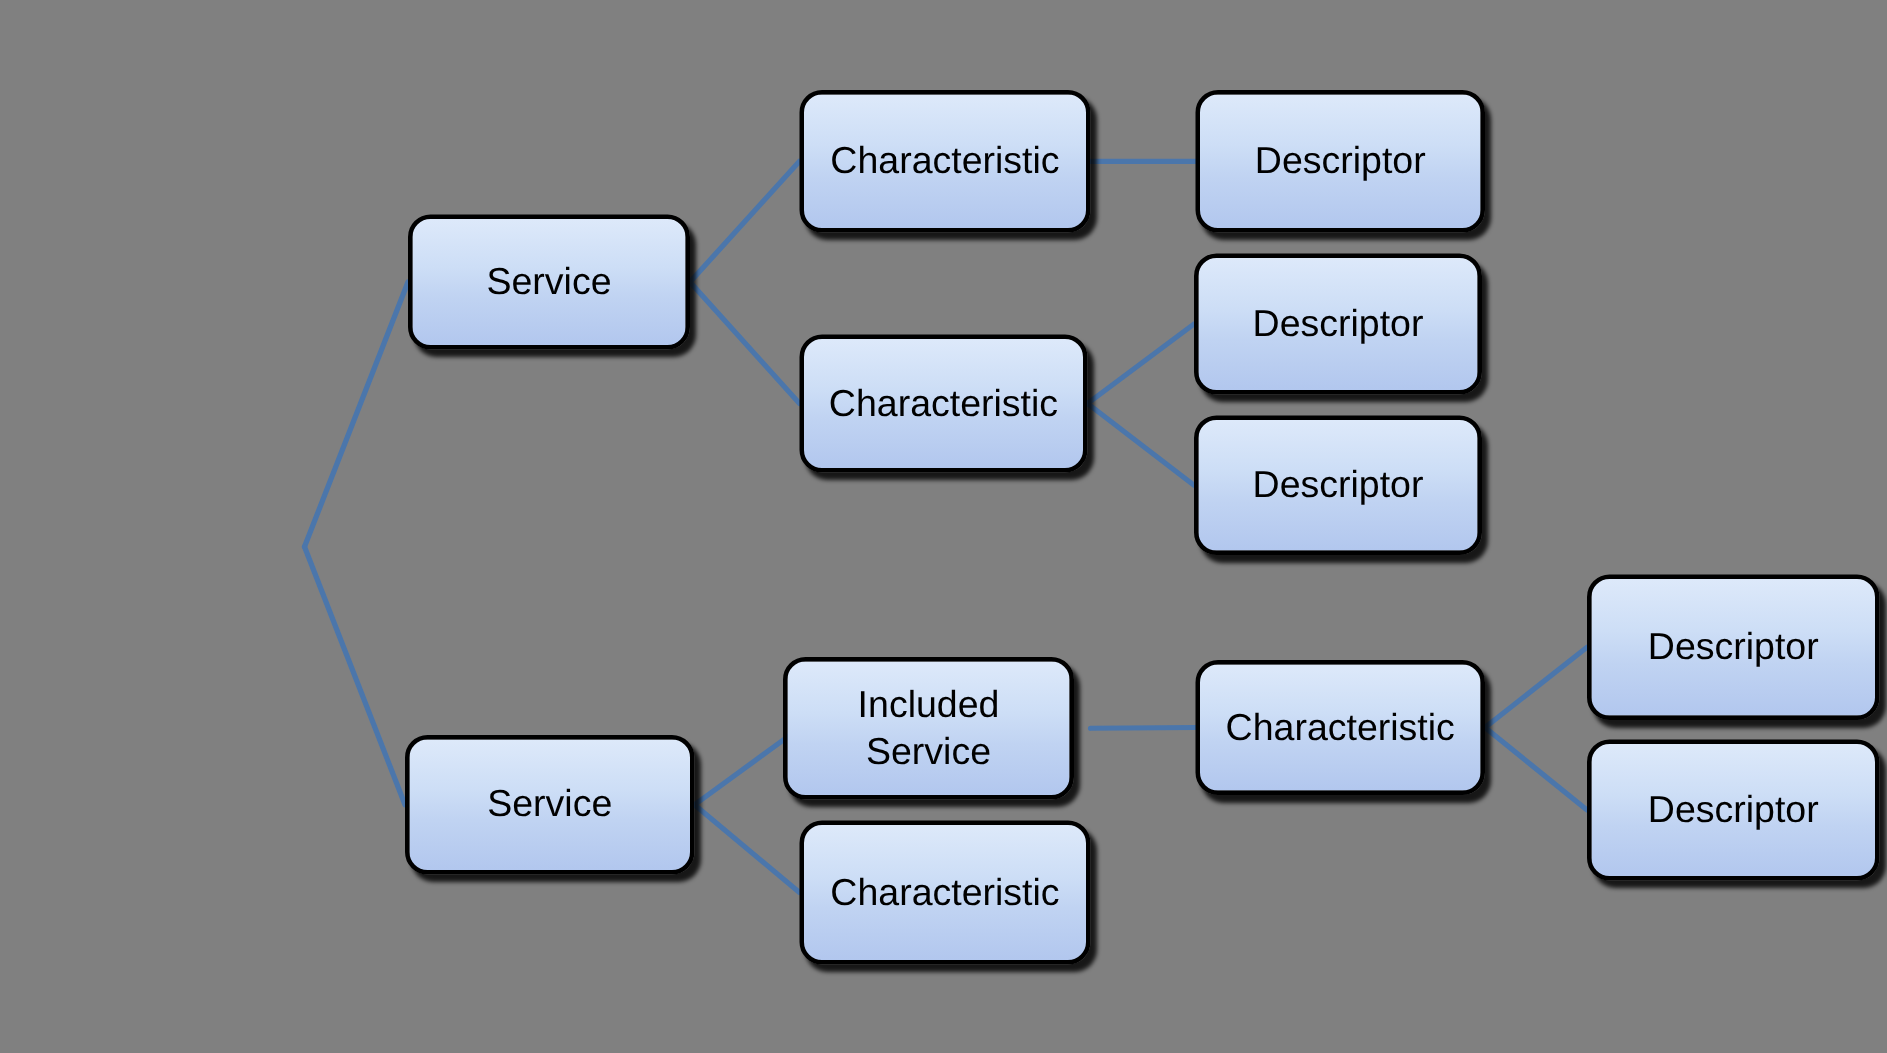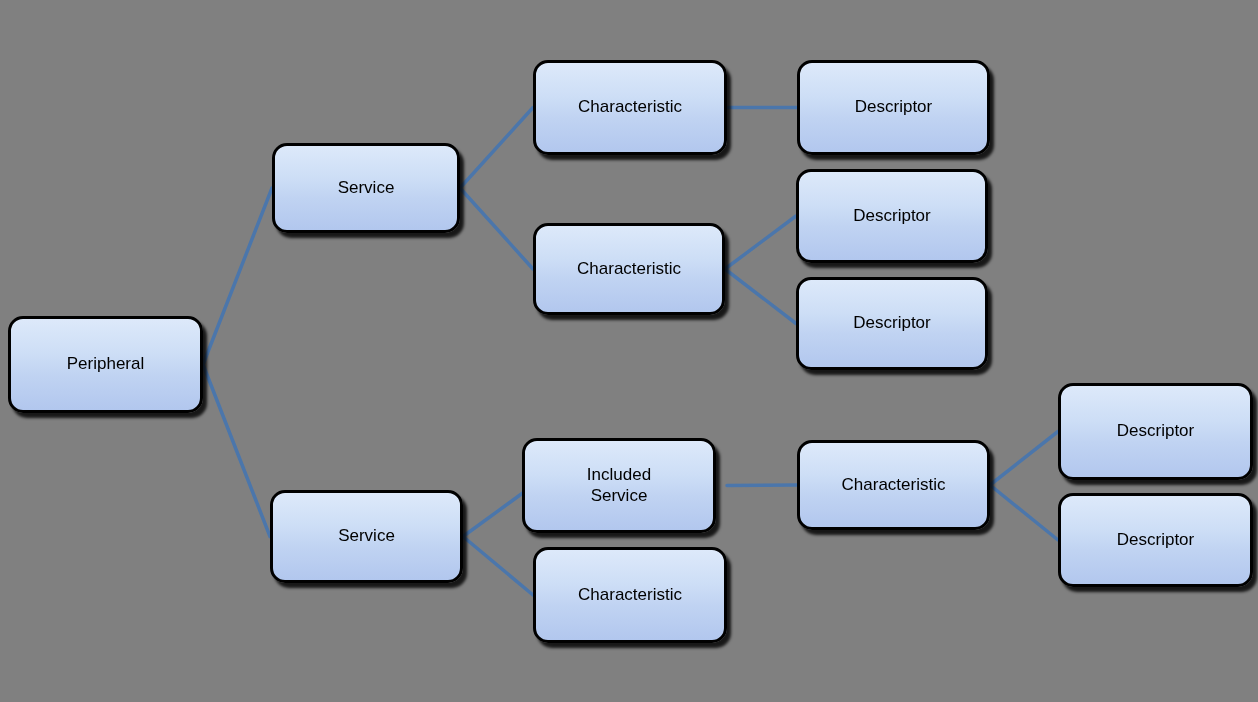--- a/index.html
+++ b/index.html
@@ -27,21 +27,21 @@
     box-sizing: border-box;
     border: 3px solid #000000;
     border-radius: 15px;
     background: linear-gradient(180deg, #dde9fa 0%, #cddef6 38%, #c0d3f2 62%, #b2c7ee 100%);
     box-shadow: 4px 5px 3px rgba(0,0,0,0.82);
     display: flex;
     flex-direction: column;
     align-items: center;
     justify-content: center;
     color: #000000;
-    font-size: 17px;
+    font-size: 25px;
     line-height: 1.22;
     text-align: center;
   }
   .node-label-line {
     display: block;
     white-space: nowrap;
   }
 </style>
 </head>
 <body>
@@ -55,23 +55,20 @@
       <line x1="727" y1="107.5" x2="797" y2="107.5" stroke="#4b76ab" stroke-width="3.5" stroke-linecap="round"></line>
       <line x1="725" y1="269" x2="796" y2="216" stroke="#4b76ab" stroke-width="3.5" stroke-linecap="round"></line>
       <line x1="725" y1="269" x2="796" y2="323.5" stroke="#4b76ab" stroke-width="3.5" stroke-linecap="round"></line>
       <line x1="463" y1="536.5" x2="533" y2="485.5" stroke="#4b76ab" stroke-width="3.5" stroke-linecap="round"></line>
       <line x1="463" y1="536.5" x2="533" y2="595" stroke="#4b76ab" stroke-width="3.5" stroke-linecap="round"></line>
       <line x1="727" y1="485.5" x2="797" y2="485" stroke="#4b76ab" stroke-width="3.5" stroke-linecap="round"></line>
       <line x1="990" y1="485" x2="1058" y2="431.5" stroke="#4b76ab" stroke-width="3.5" stroke-linecap="round"></line>
       <line x1="990" y1="485" x2="1058" y2="540" stroke="#4b76ab" stroke-width="3.5" stroke-linecap="round"></line>
     </svg>
 
-<div class="node" style="left: 8px; top: 316px; width: 195px; height: 97px;">
-      <span class="node-label-line">Peripheral</span>
-    </div>
     <div class="node" style="left: 272px; top: 143px; width: 188px; height: 90px;">
       <span class="node-label-line">Service</span>
     </div>
     <div class="node" style="left: 533px; top: 60px; width: 194px; height: 95px;">
       <span class="node-label-line">Characteristic</span>
     </div>
     <div class="node" style="left: 797px; top: 60px; width: 193px; height: 95px;">
       <span class="node-label-line">Descriptor</span>
     </div>
     <div class="node" style="left: 533px; top: 223px; width: 192px; height: 92px;">

